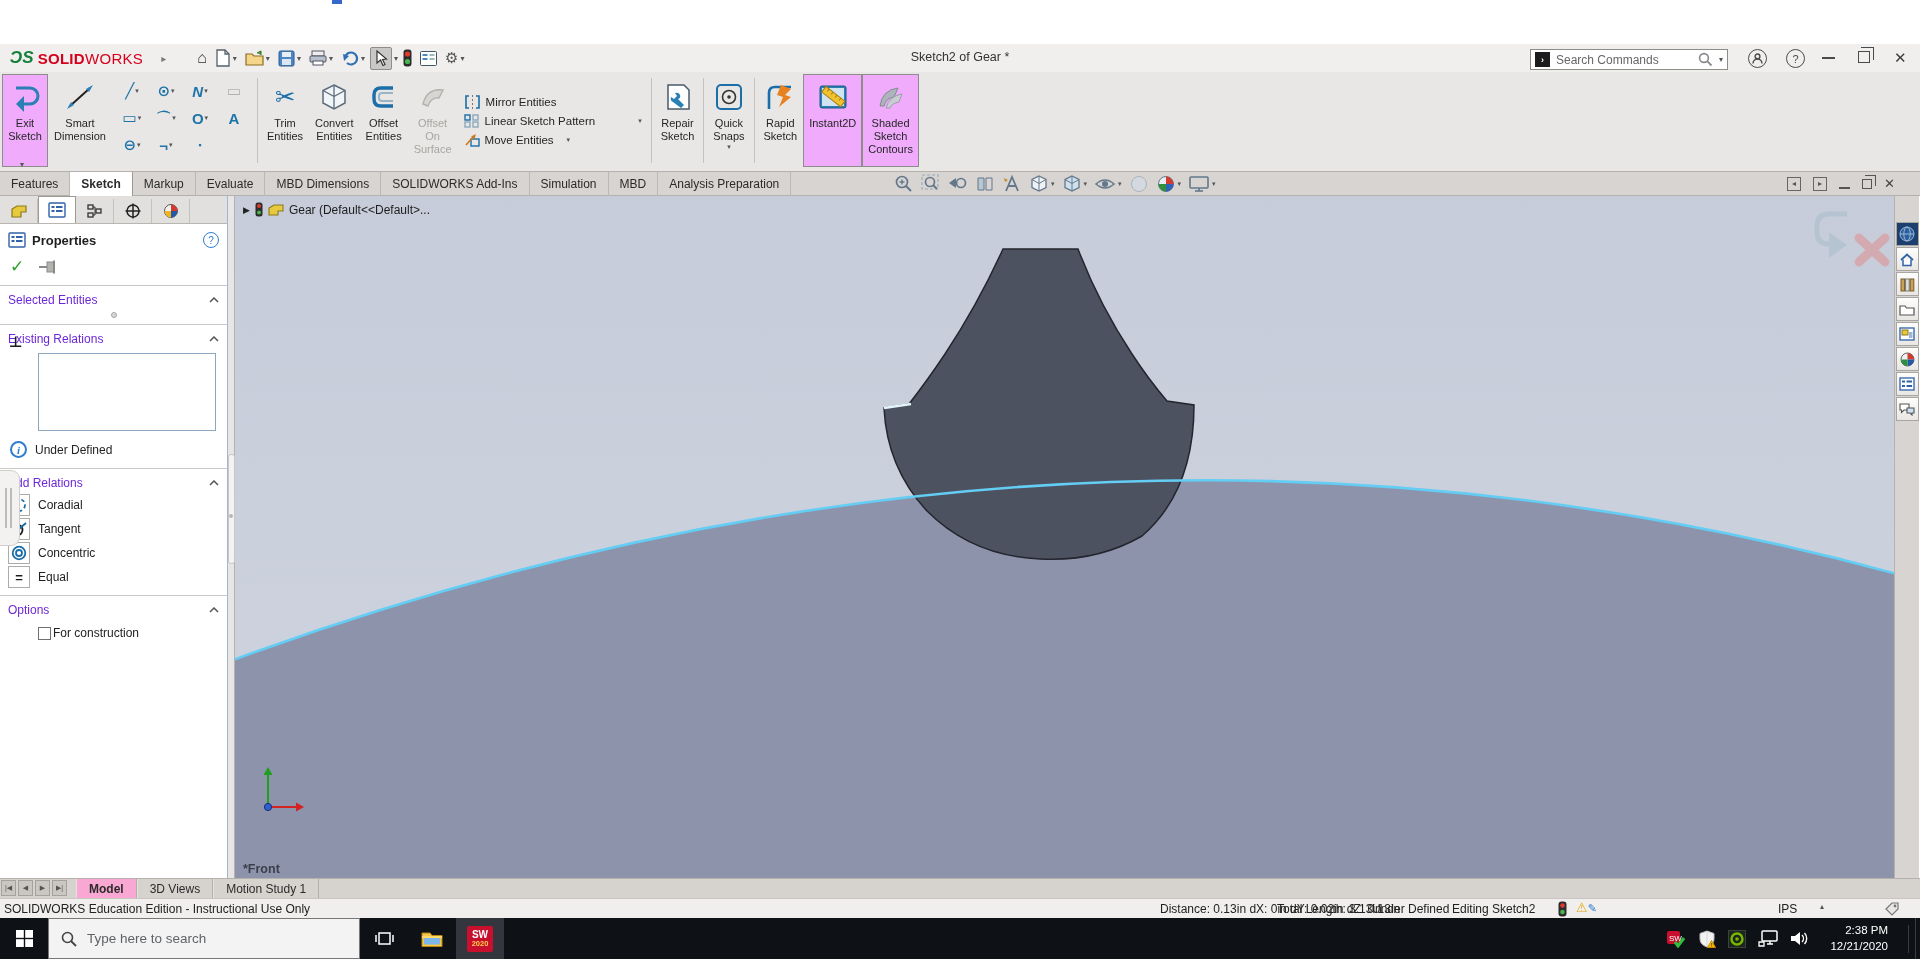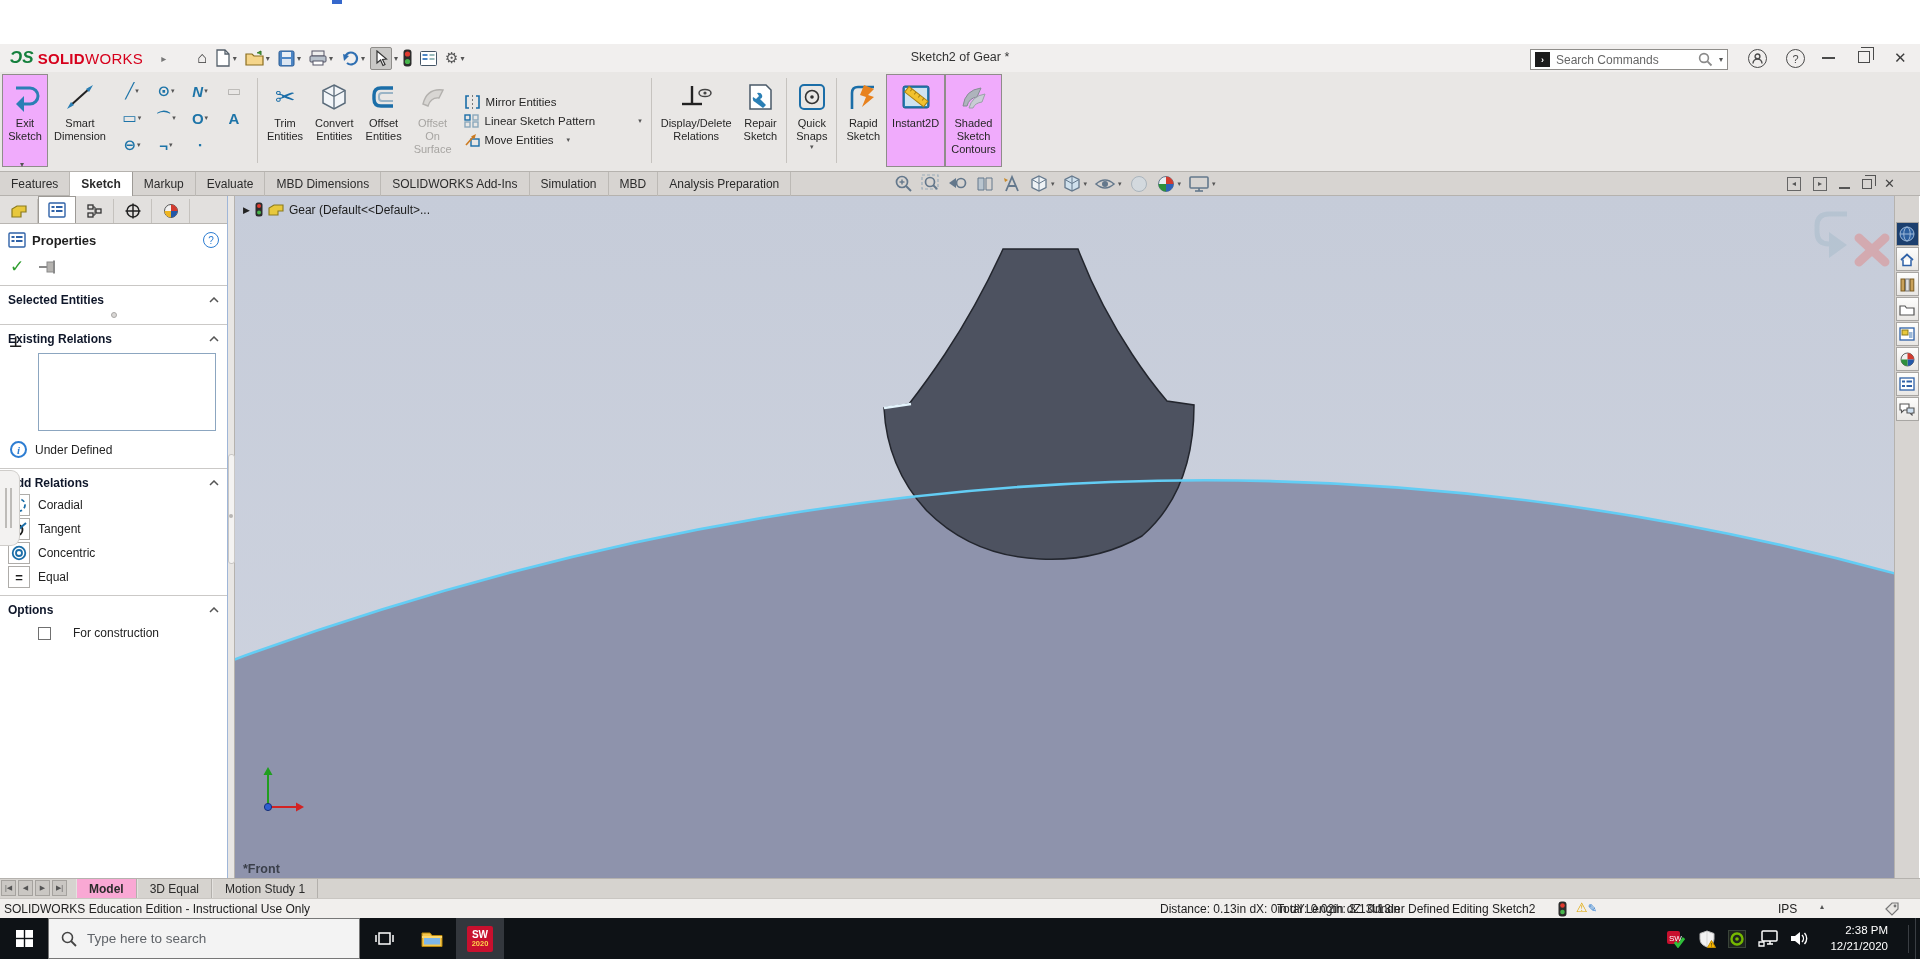--- a/index.html
+++ b/index.html
@@ -73,34 +73,34 @@
   
   #panel{width:228px;height:682px;background:#fff;position:relative;border-right:1px solid #9fb6d8;flex:none}
   #ptabs{height:28px;background:#e2e0de;display:flex;align-items:flex-end;border-bottom:1px solid #b9b6b2}
   .ptab{width:38px;height:24px;display:flex;align-items:center;justify-content:center;border-right:1px solid #c5c2be}
   .ptab-active{background:#fff;border:1px solid #9d9a96;border-bottom:none;height:27px}
   .phead{display:flex;align-items:center;gap:6px;padding:8px 8px 4px 8px}
   .phead .t{font-weight:bold;font-size:13px;color:#1f1f1f;flex:1}
   #pm-actions{display:flex;align-items:center;gap:14px;padding:4px 10px 8px 10px;border-bottom:1px solid #c9c7c5}
   #pm-check{color:#2f9e2f;font-size:17px;font-weight:bold}
   .sec-h{display:flex;align-items:center;padding:7px 8px 3px 8px}
-  .sec-h .t{font-weight:bold;font-size:12px;color:#0f172a;flex:1}
+  .sec-h .t{font-weight:normal;font-size:12px;color:#6d28d9;flex:1}
   .sec-div{height:1px;background:#cbc9c7;margin:6px 0 0 0}
   #se-list{margin:4px 0 0 34px;width:174px;height:78px;background:#cde7fa;border:1.5px solid #5aa0d6;padding:3px 5px;font-size:12px;line-height:1.35;color:#111}
   .grip-dot{width:6px;height:6px;border-radius:50%;background:#d9d7d5;border:1px solid #a9a7a5;margin:2px auto 0 auto}
   #er-wrap{position:relative}
   #er-icon{position:absolute;left:9px;top:8px;font-size:15px;color:#1b1b1b;font-weight:bold}
   #er-list{margin:4px 0 0 38px;width:178px;height:78px;background:#fff;border:1px solid #8ca6c0}
   #flyout{position:absolute;left:0;top:274px;width:20px;height:76px;background:#f3f2f1;border:1px solid #cfcdca;border-left:none;border-radius:0 9px 9px 0;display:flex;align-items:center;justify-content:center}
   #flyout .lines{width:9px;height:40px;background:repeating-linear-gradient(90deg,#bdbbb8 0 2px,transparent 2px 4.5px)}
   #status-row{display:flex;align-items:center;gap:8px;padding:10px 8px 4px 10px}
   #info-ico{width:17px;height:17px;border-radius:50%;border:2px solid #2d7dd2;color:#2d7dd2;display:flex;align-items:center;justify-content:center;font-size:11px;font-weight:bold;font-family:"Liberation Serif",serif;font-style:italic}
   .rel-row{display:flex;align-items:center;gap:8px;padding:2px 8px;height:24px}
   .rel-ico{width:22px;height:22px;border:1px solid #aeaca9;background:#fff;display:flex;align-items:center;justify-content:center;color:#1b6ea8;font-weight:bold;font-size:13px}
-  #opt-row{display:flex;align-items:flex-end;gap:22px;padding:6px 8px 0 38px}
+  #opt-row{display:flex;align-items:flex-end;gap:2px;padding:6px 8px 0 38px}
   #opt-cb{width:13px;height:13px;border:1px solid #707070;background:#fff}
   
   #splitter{width:7px;height:682px;background:#e8e6e4;border-right:1px solid #b5b2ae;position:relative;flex:none}
   #split-handle{position:absolute;left:0;top:258px;width:7px;height:110px;background:#f4f3f2;border:1px solid #c9c7c5;border-radius:3px}
   #split-dot{position:absolute;left:1px;top:318px;width:4px;height:4px;border-radius:50%;background:#b8b6b4}
 
   
   #viewport{position:relative;width:1659px;height:682px;flex:none;overflow:hidden}
   #breadcrumb{position:absolute;left:8px;top:6px;display:flex;align-items:center;gap:5px;font-size:12px;color:#1d1d1d}
   #vp-front{position:absolute;left:8px;top:666px;font-weight:bold;font-size:12.5px;color:#3a3f4a}
@@ -371,32 +371,20 @@
           <rect x="7" y="6" width="8" height="7" fill="none" stroke="#1b6ea8" stroke-width="1.4"></rect>
           <line x1="2" y1="12" x2="10" y2="3" stroke="#cc7a1f" stroke-width="1.6"></line>
           <polygon points="12,1 7,3.5 10.5,6" fill="#cc7a1f"></polygon>
         </svg>
       <span>Move Entities</span>
       <span class="mini-caret" style="margin-left:8px">▾</span>
     </div>
   </div>
   <div class="rsep"></div>
 
-  <div class="rb">
-    <span class="ric">
-        <svg width="36" height="30">
-          <line x1="14" y1="4" x2="14" y2="22" stroke="#222" stroke-width="2.4"></line>
-          <line x1="4" y1="22" x2="24" y2="22" stroke="#222" stroke-width="2.4"></line>
-          <ellipse cx="27" cy="11" rx="6" ry="3.6" fill="none" stroke="#444" stroke-width="1.5"></ellipse>
-          <circle cx="27" cy="11" r="1.6" fill="#444"></circle>
-        </svg>
-      </span>
-    <span class="rlb">Display/Delete
-Relations</span>
-  </div>
   <div class="rb">
     <span class="ric">
         <svg width="30" height="30">
           <path d="M5 3 h16 l5 5 v19 h-21 z" fill="#fff" stroke="#4a5a68" stroke-width="1.5"></path>
           <path d="M10 20 q-3 -1 -2 -5 l3 2 3 -3 -2 -3 q4 -1 5 2 q1 3 -2 4 l6 6 -3 3 z" fill="#2a7fb5"></path>
         </svg>
       </span>
     <span class="rlb">Repair
 Sketch</span>
   </div>
@@ -804,21 +792,21 @@
       </span>
   </div>
 </div>
 
 <div id="mtabs" class="abs">
   <span class="nav-btn">|◀</span>
   <span class="nav-btn">◀</span>
   <span class="nav-btn">▶</span>
   <span class="nav-btn">▶|</span>
   <span class="mtab mtab-active" style="margin-left:8px">Model</span>
-  <span class="mtab">3D Equal</span>
+  <span class="mtab">3D Views</span>
   <span class="mtab">Motion Study 1</span>
 </div>
 
 <div id="statusbar" class="abs">
   <span class="s" style="left:4px">SOLIDWORKS Education Edition - Instructional Use Only</span>
   <span class="s" style="left:1160px">Distance: 0.13in   dX: 0in  dY: 0.02in  dZ: 0.13in</span>
   <span class="s" style="left:1277px">Total Length: 3.13in</span>
   <span class="s" style="left:1372px">Under Defined</span>
   <span class="s" style="left:1452px">Editing Sketch2</span>
   <svg class="s" style="left:1558px;top:2px" width="9" height="16">

